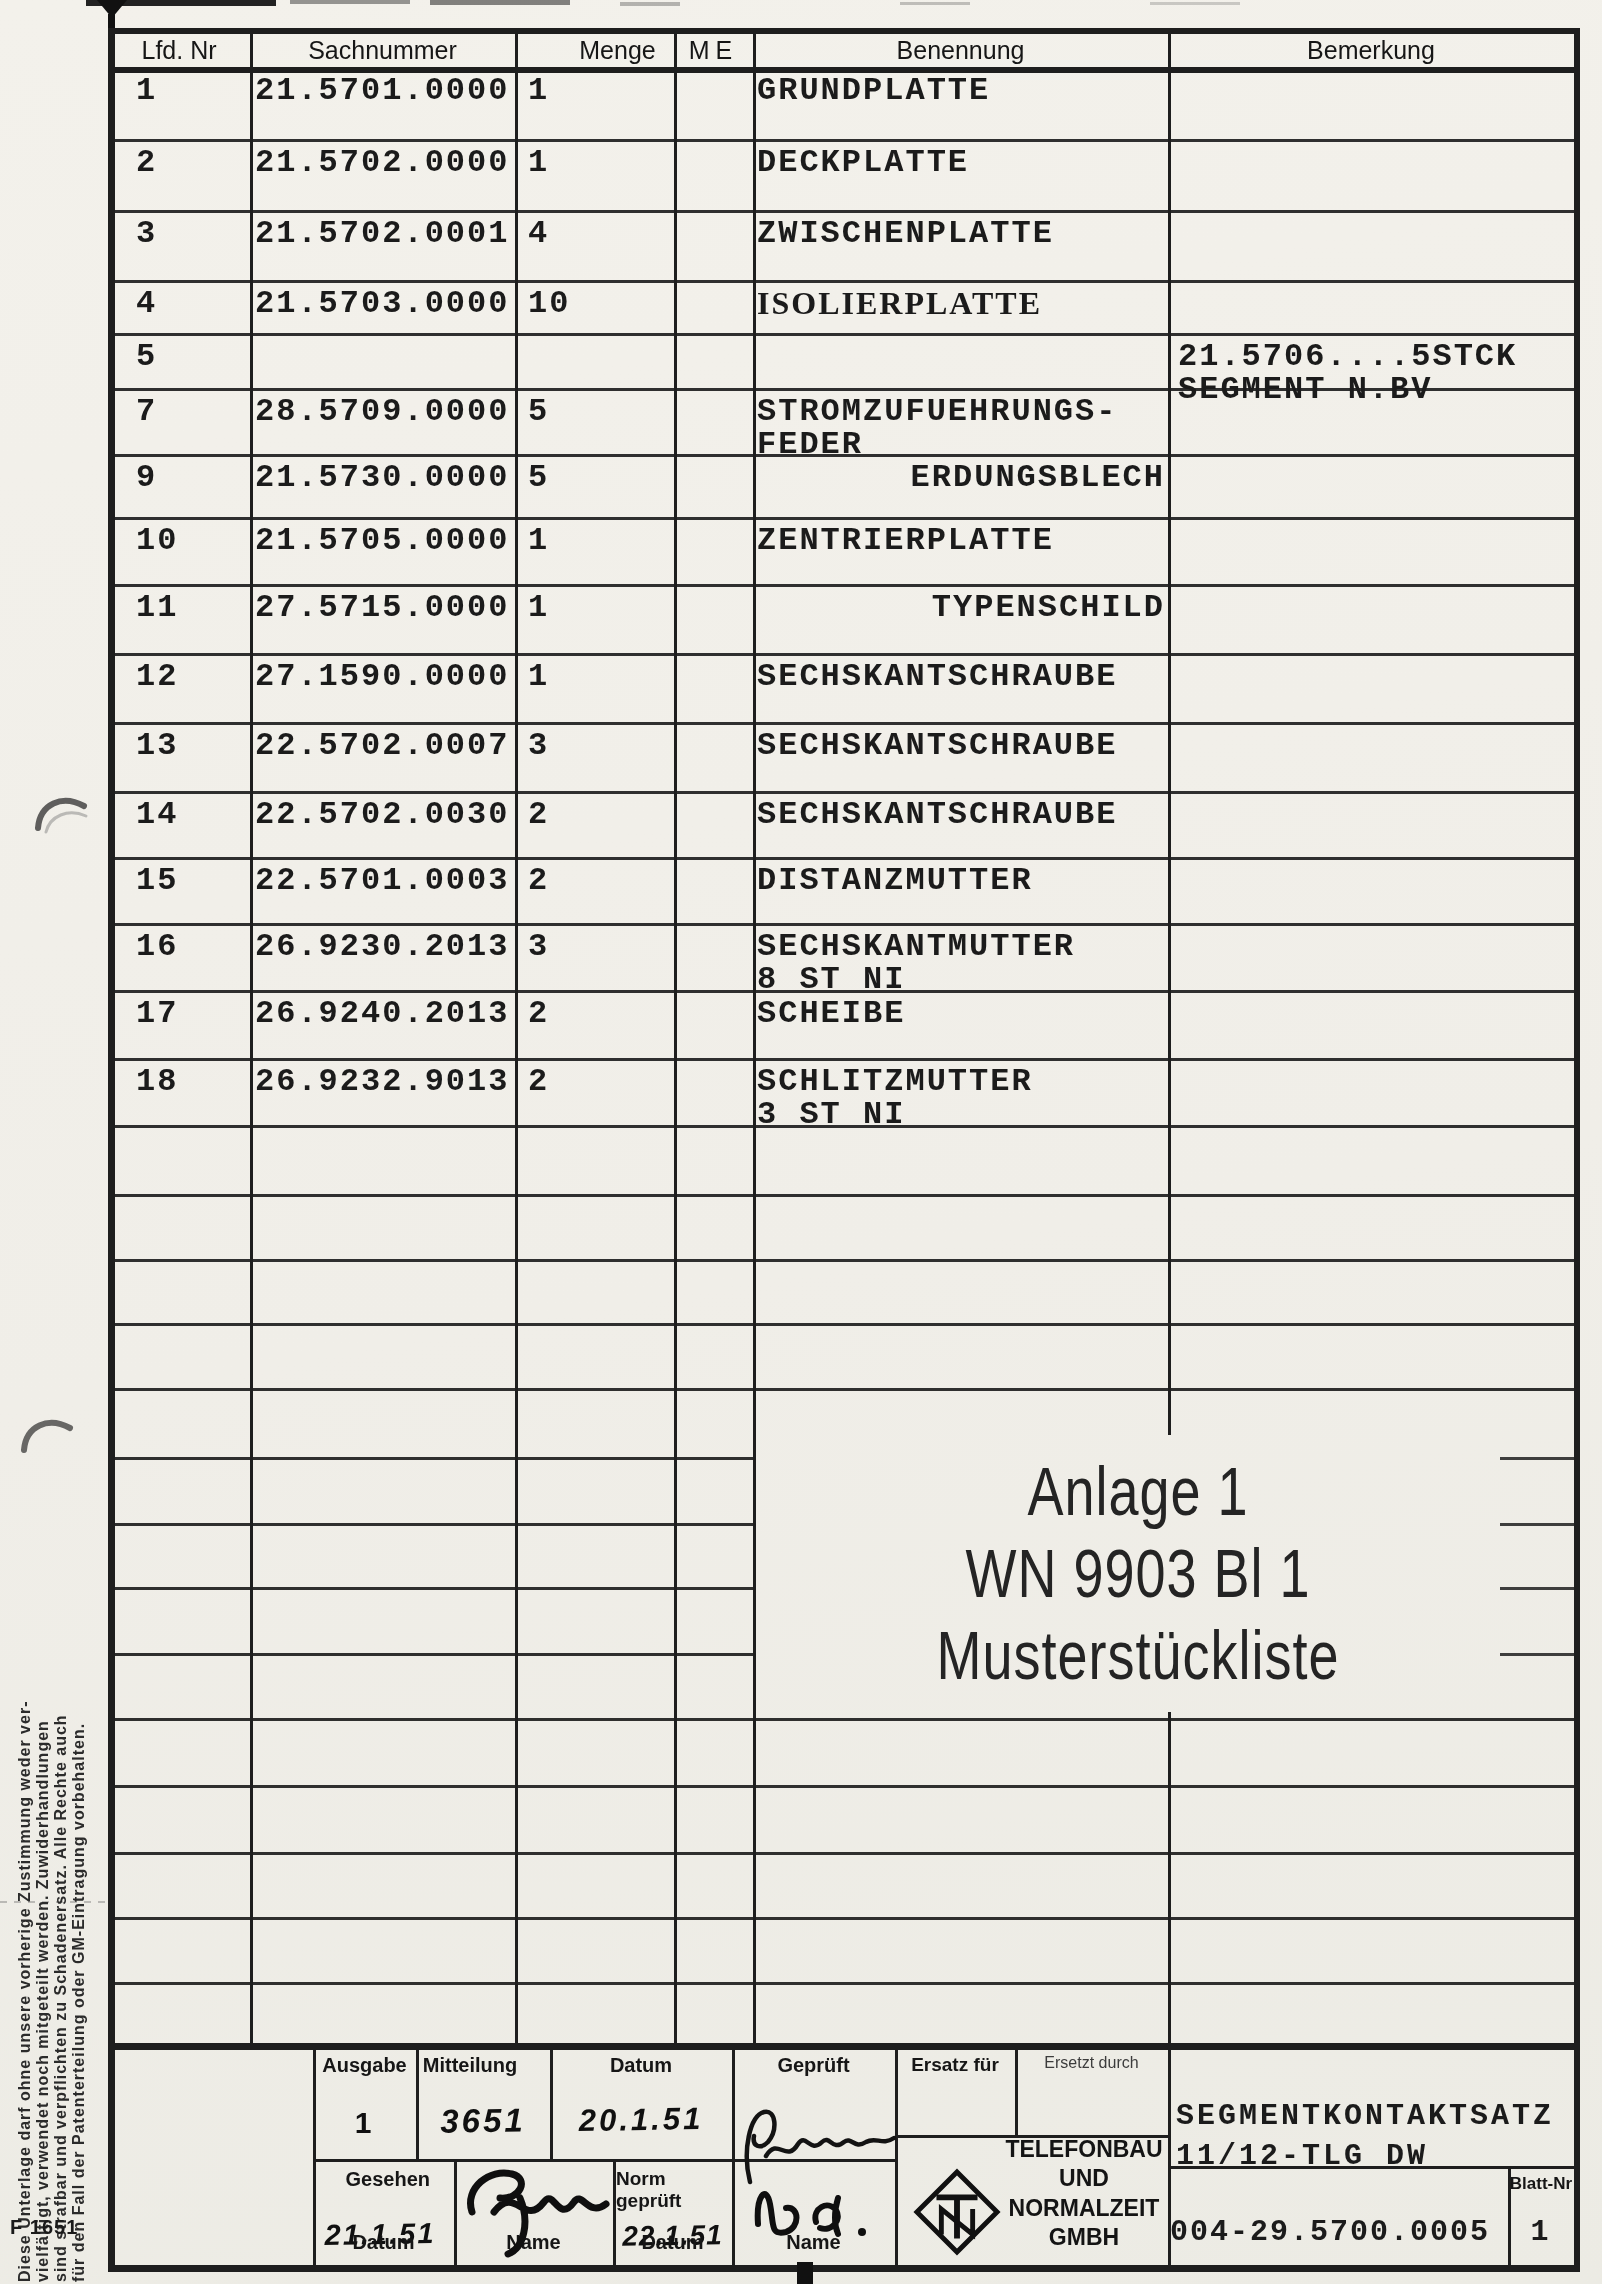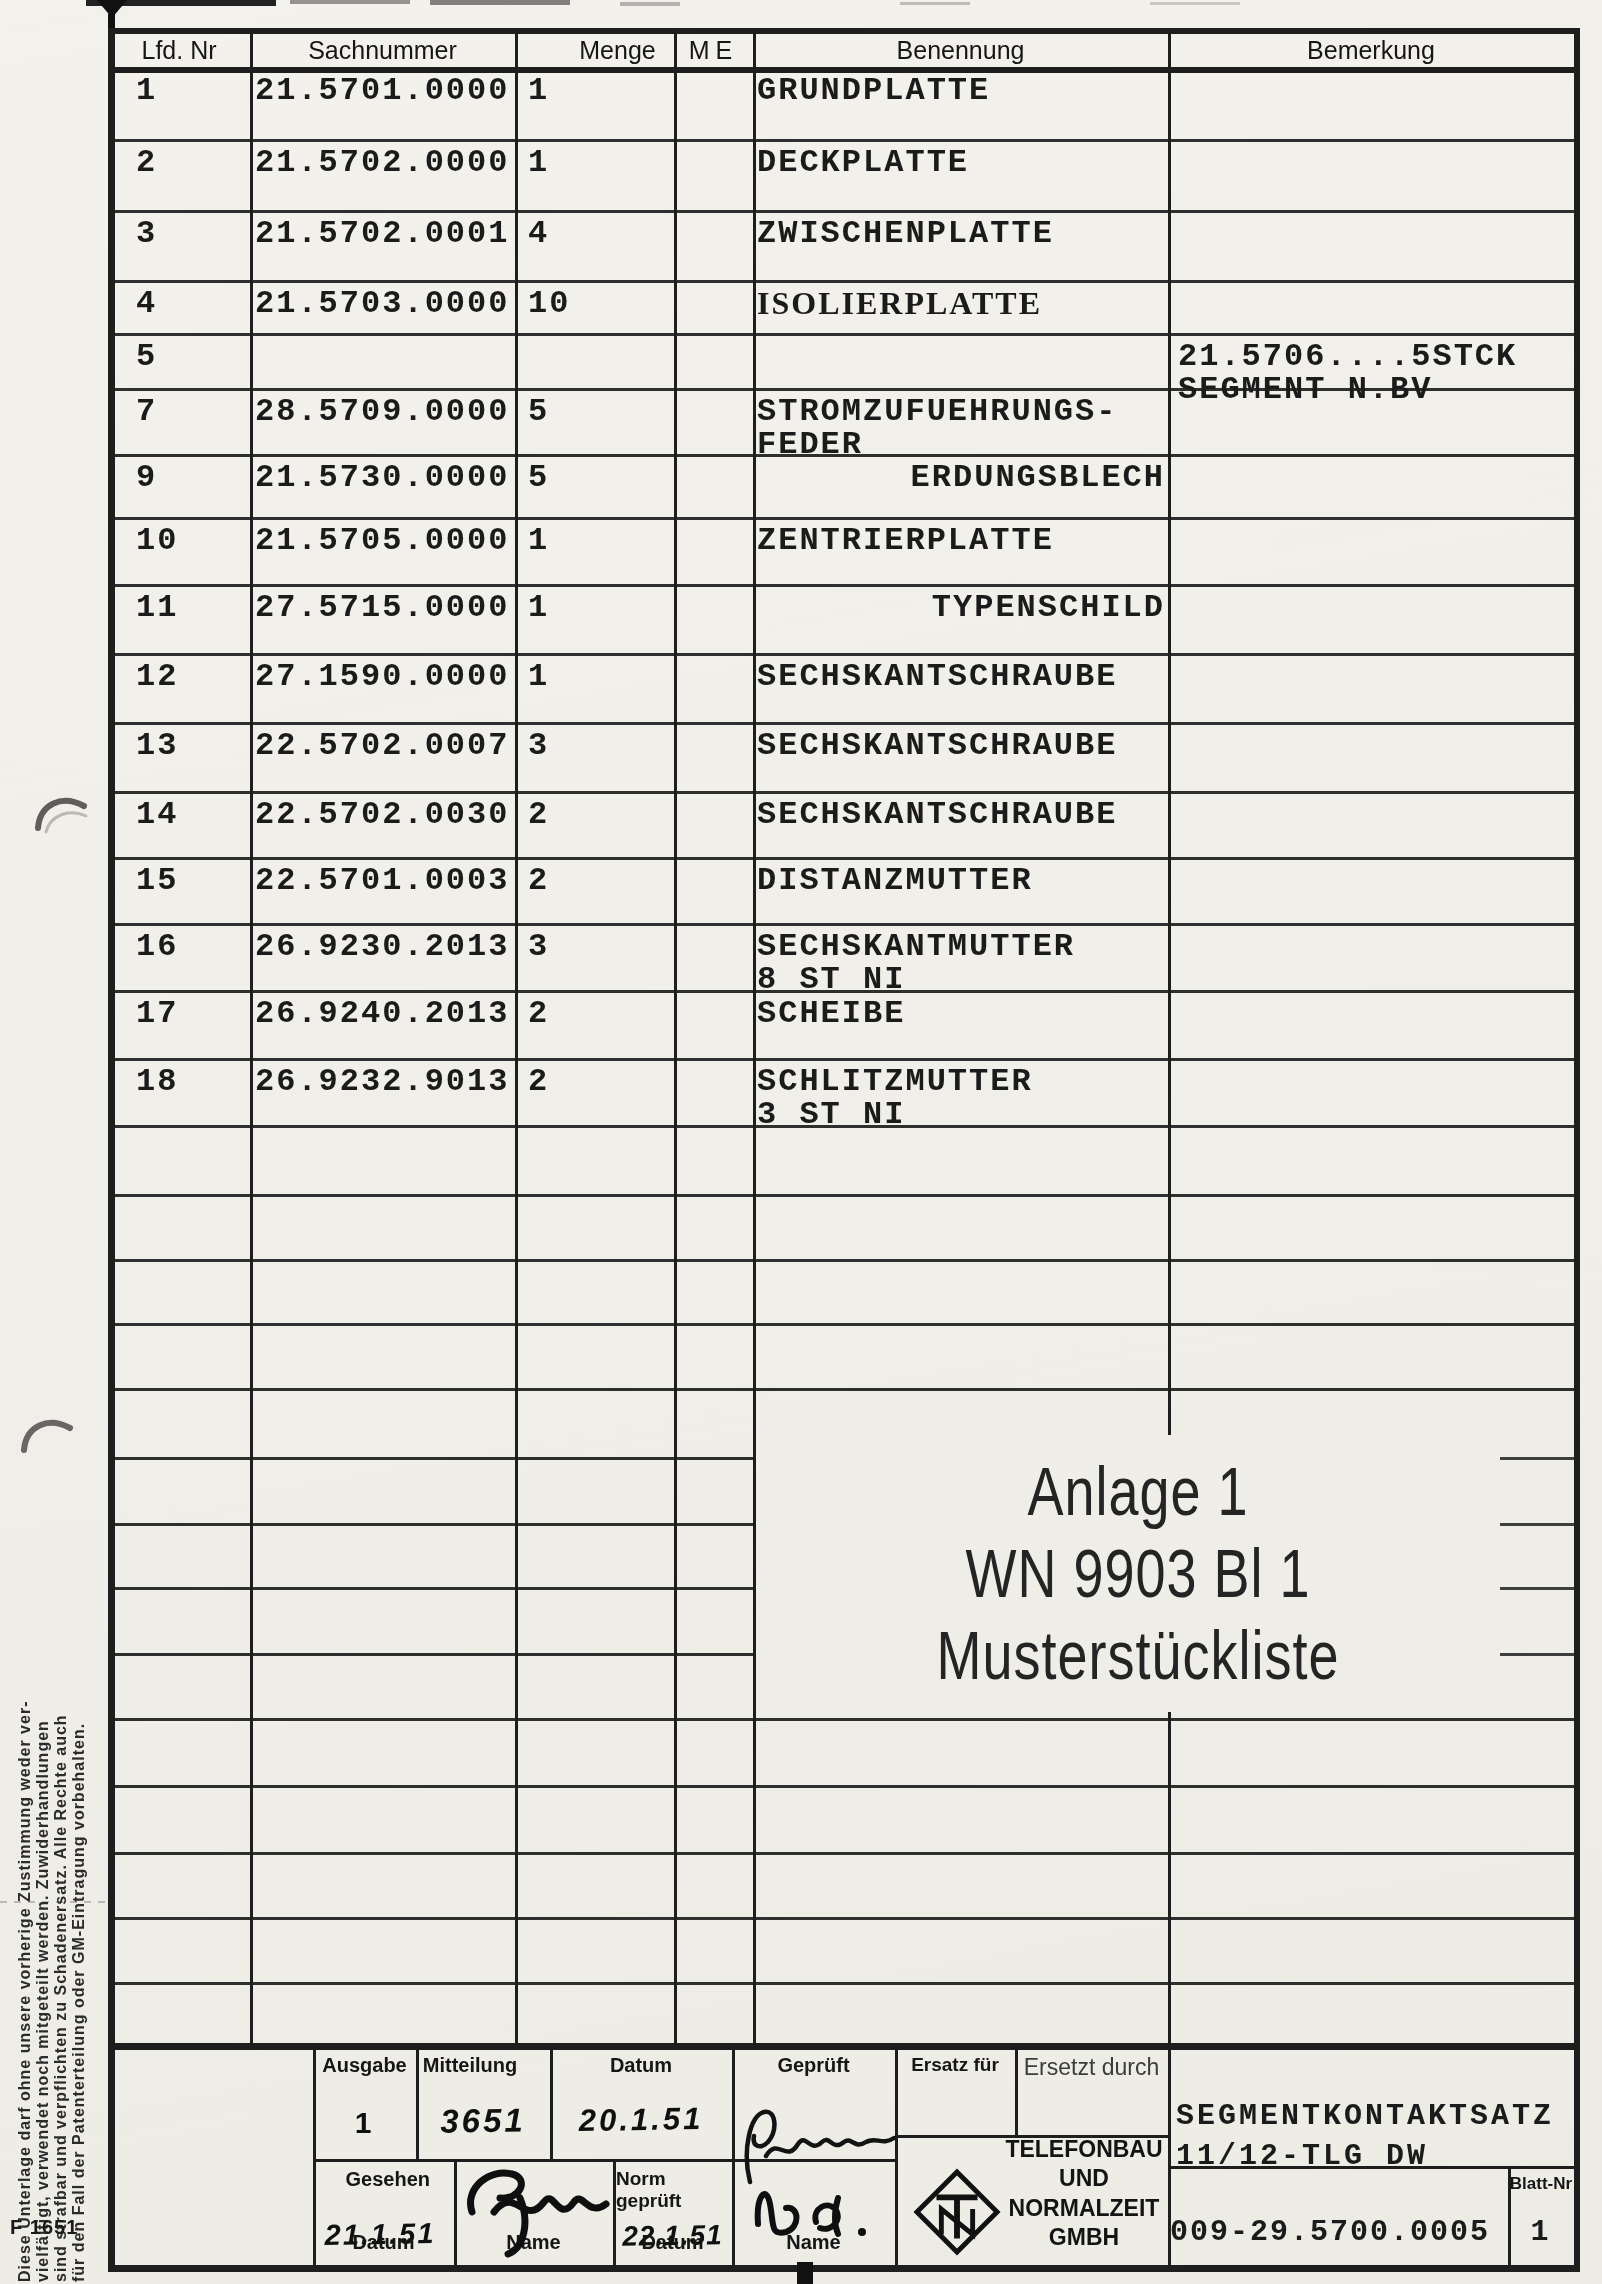--- a/index.html
+++ b/index.html
@@ -5,21 +5,21 @@
   html,body{margin:0;padding:0;background:#cfcdc8;}
   .page{position:relative;width:1602px;height:2284px;background:linear-gradient(170deg,#f3f1eb 0%,#f0eee8 55%,#ecebe4 100%);overflow:hidden;font-family:"Liberation Sans",sans-serif;}
   .abs{position:absolute;}
   
   .sheet{position:absolute;left:108px;top:28px;width:1472px;height:2244px;}
   .ln{position:absolute;background:#1e1e1e;}
   .hdr{position:absolute;top:8px;height:28px;font:400 25px "Liberation Sans",sans-serif;color:#161616;text-align:center;}
   .tw{position:absolute;font:700 32px "Liberation Mono",monospace;letter-spacing:2px;color:#1b1b1b;white-space:pre-line;line-height:33px;}
   .tw-s{position:absolute;font:700 30px "Liberation Mono",monospace;letter-spacing:3px;color:#1b1b1b;white-space:pre-line;line-height:40px;}
   .lbl{position:absolute;font:700 20px "Liberation Sans",sans-serif;color:#161616;text-align:center;}
-  .lbl-light{font-weight:400;color:#3c3c3c;font-size:23px;}
+  .lbl-light{font-weight:400;color:#3c3c3c;font-size:16px;}
   .hand{position:absolute;font:italic 700 33px "Liberation Sans",sans-serif;letter-spacing:3px;color:#101010;transform:rotate(-1deg);}
   .annot{position:absolute;left:640px;top:1422px;width:780px;text-align:center;
          font:400 54px "Liberation Sans",sans-serif;color:#242424;line-height:64px;
          transform:scaleY(1.28);transform-origin:top center;letter-spacing:1px;}
   .company{position:absolute;left:880px;top:2106px;width:192px;text-align:center;
            font:700 23px "Liberation Sans",sans-serif;line-height:28px;color:#141414;transform:scaleY(1.05);transform-origin:top center;}
   .disclaimer{position:absolute;left:16px;top:2282px;width:702px;transform:rotate(-90deg);transform-origin:0 0;
               font:700 16px "Liberation Sans",sans-serif;letter-spacing:1px;line-height:18px;color:#2b2b2b;}
   .formcode{position:absolute;left:10px;top:2216px;font:700 20px "Liberation Sans",sans-serif;color:#1a1a1a;letter-spacing:1px;}
   .tri{position:absolute;left:97px;top:0;width:0;height:0;border-left:15px solid transparent;border-right:15px solid transparent;border-top:18px solid #111;}
@@ -242,19 +242,19 @@
     </svg>
     <div class="company">
       <div>TELEFONBAU</div>
       <div>UND</div>
       <div>NORMALZEIT</div>
       <div>GMBH</div>
     </div>
 
     <div class="tw-s" style="left:1068px;top:2068px;">SEGMENTKONTAKTSATZ</div>
     <div class="tw-s" style="left:1068px;top:2108px;">11/12-TLG DW</div>
-    <div class="tw-s" style="left:1062px;top:2184px;letter-spacing:2px;">009-29.5700.0005</div>
+    <div class="tw-s" style="left:1062px;top:2184px;letter-spacing:2px;">004-29.5700.0005</div>
     <div class="lbl" style="left:1400px;top:2146px;width:66px;font-size:17px;">Blatt-Nr</div>
     <div class="tw-s" style="left:1400px;top:2184px;width:66px;text-align:center;">1</div>
   </div>
 
   <div class="abs" style="left:797px;top:2262px;width:16px;height:22px;background:#111;"></div>
 </div>
 
 </body></html>

